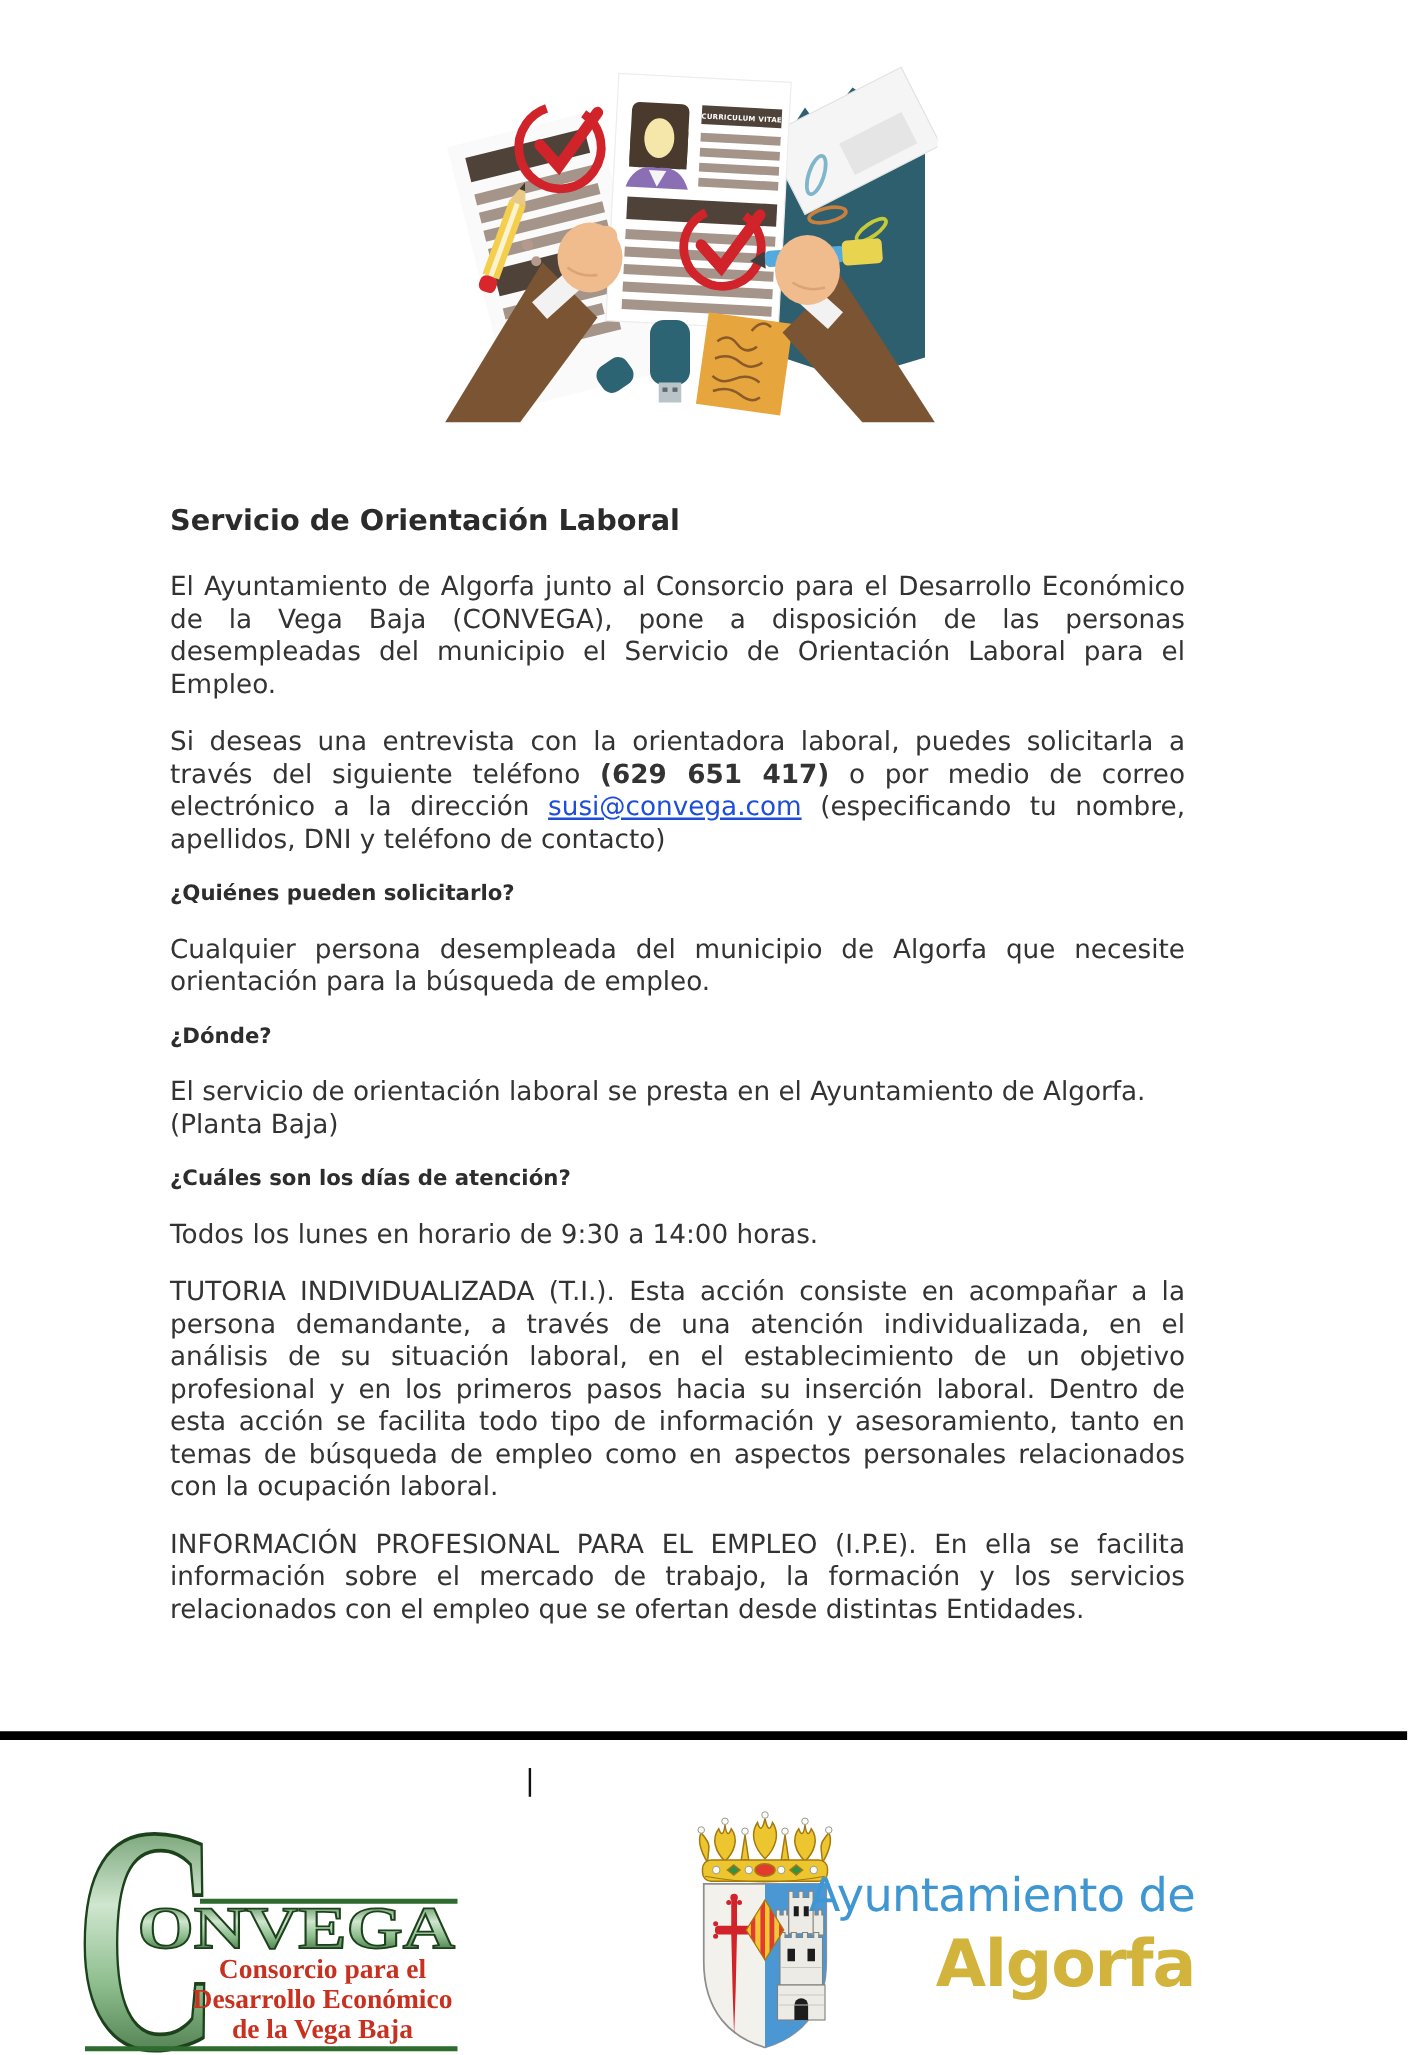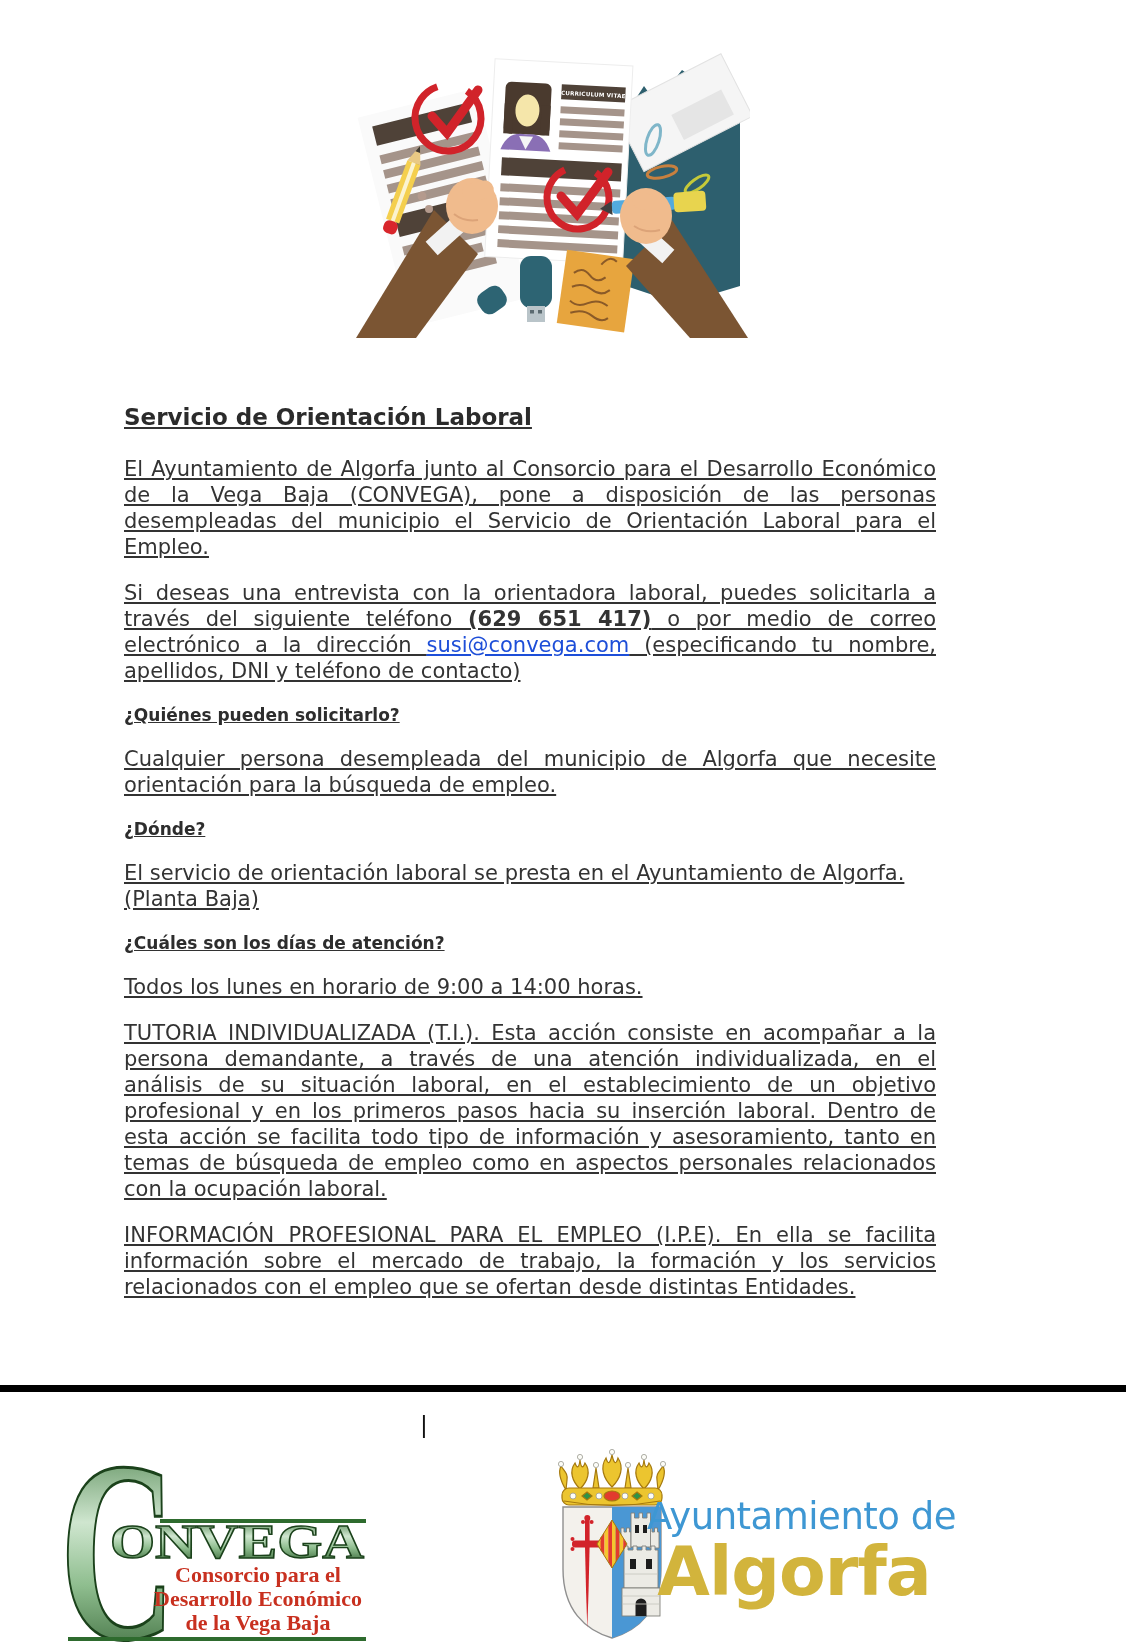--- a/index.html
+++ b/index.html
@@ -5,39 +5,39 @@
   html,body { margin:0; padding:0; background:#ffffff; }
   .page {
     position:relative; width:1126px; height:1644px; background:#ffffff;
     font-family:"DejaVu Sans","Liberation Sans",sans-serif; color:#323232; overflow:hidden;
   }
 
   
   .hero { position:absolute; left:350px; top:48px; width:400px; height:290px; }
 
   
-  .article { position:absolute; left:124px; top:402px; width:812px;text-decoration:underline; }
+  .article { position:absolute; left:136px; top:402px; width:812px; }
   .article h1 { font-size:23px; line-height:30px; margin:0 0 24px 0; color:#2b2b2b; font-weight:bold; }
   .article h2 { font-size:17px; line-height:22px; margin:0 0 20px 0; color:#2d2d2d; font-weight:bold; }
   .article p  { font-size:21px; line-height:26px; margin:0 0 20px 0; text-align:justify; color:#333333; }
   .article p.single { text-align:left; }
   .email { color:#1d4ed8; text-decoration:underline; }
   .phone { font-weight:bold; }
 
   
   .divider { position:absolute; left:0; top:1385px; width:1126px; height:7px; background:#000; }
   .cursor  { position:absolute; left:417px; top:1412px; font-size:23px; color:#111;
              font-family:"DejaVu Sans Mono",monospace; }
   .convega { position:absolute; left:58px;  top:1444px; width:320px; height:200px; }
   .escudo  { position:absolute; left:542px; top:1428px; width:140px; height:215px; }
   .alg-wrap { position:absolute; left:632px; top:1497px; width:324px; text-align:right;
               font-family:"DejaVu Sans","Liberation Sans",sans-serif; }
   .alg-line1 { font-size:37px; line-height:40px; color:#3e97d3; letter-spacing:-0.5px; }
-  .alg-line2 { font-size:68px; line-height:74px; font-weight:bold; color:#d2b43c;
-               letter-spacing:-1px; margin-top:-2px;text-align:center; }
+  .alg-line2 { font-size:52px; line-height:74px; font-weight:bold; color:#d2b43c;
+               letter-spacing:-1px; margin-top:-2px; }
 </style>
 </head>
 <body>
 
 <div class="page">
 
   <div class="hero">
     <svg viewBox="0 0 400 290" width="400" height="290">
 
       <polygon points="268,78 294,38 306,55 332,22 390,62 390,238 330,256 270,236" fill="#2d5f6e"></polygon>
@@ -167,21 +167,21 @@
 
     <p><span>Si deseas una entrevista con la orientadora laboral, puedes solicitarla a través del siguiente teléfono </span><span class="phone">(629 651 417)</span><span> o por medio de correo electrónico a la dirección </span><a href="#" class="email">susi@convega.com</a><span> (especificando tu nombre, apellidos, DNI y teléfono de contacto)</span></p>
 
     <h2>¿Quiénes pueden solicitarlo?</h2>
     <p>Cualquier persona desempleada del municipio de Algorfa que necesite orientación para la búsqueda de empleo.</p>
 
     <h2>¿Dónde?</h2>
     <p class="single">El servicio de orientación laboral se presta en el Ayuntamiento de Algorfa. (Planta Baja)</p>
 
     <h2>¿Cuáles son los días de atención?</h2>
-    <p class="single">Todos los lunes en horario de 9:00 a 14:00 horas.</p>
+    <p class="single">Todos los lunes en horario de 9:30 a 14:00 horas.</p>
 
     <p>TUTORIA INDIVIDUALIZADA (T.I.). Esta acción consiste en acompañar a la persona demandante, a través de una atención individualizada, en el análisis de su situación laboral, en el establecimiento de un objetivo profesional y en los primeros pasos hacia su inserción laboral. Dentro de esta acción se facilita todo tipo de información y asesoramiento, tanto en temas de búsqueda de empleo como en aspectos personales relacionados con la ocupación laboral.</p>
     <p>INFORMACIÓN PROFESIONAL PARA EL EMPLEO (I.P.E). En ella se facilita información sobre el mercado de trabajo, la formación y los servicios relacionados con el empleo que se ofertan desde distintas Entidades.</p>
   </div>
 
   <div class="divider"></div>
   <div class="cursor">|</div>
 
   <div class="convega">
     <svg viewBox="0 0 320 200" width="320" height="200">

